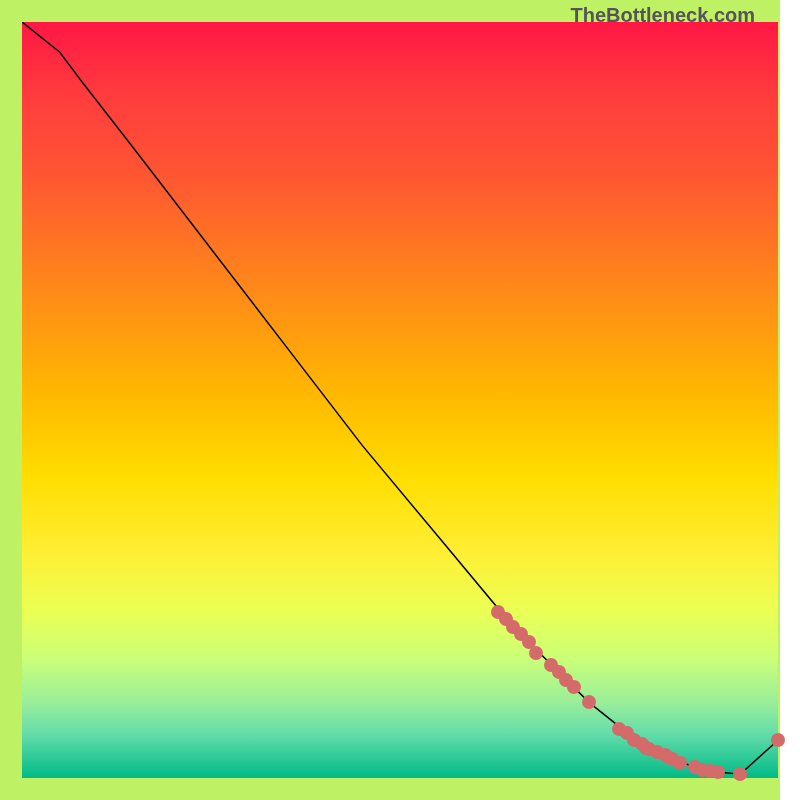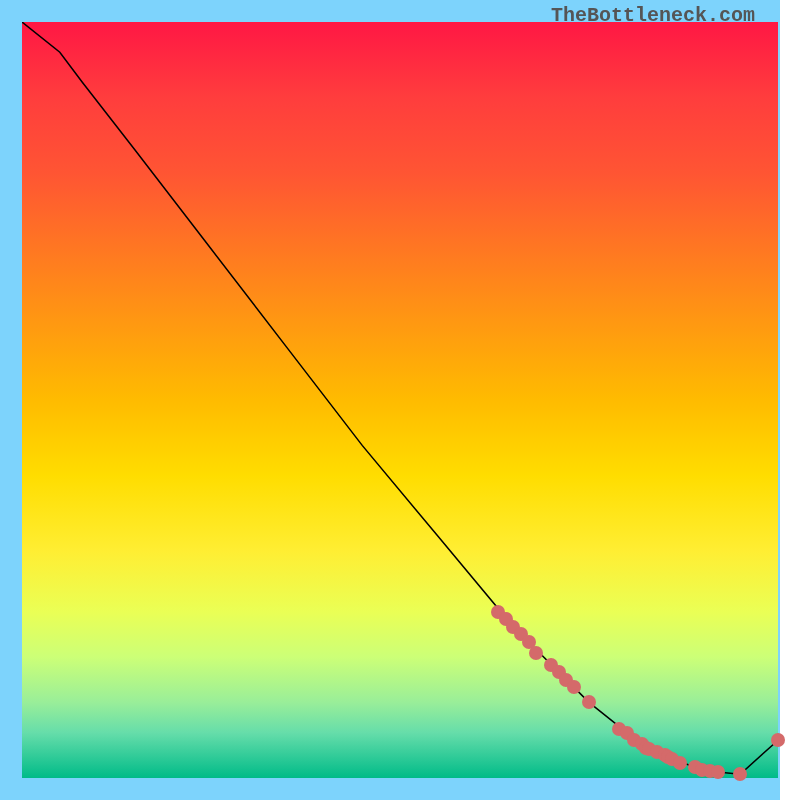--- a/index.html
+++ b/index.html
@@ -12,22 +12,21 @@
       width: 800px;
       height: 800px;
       overflow: hidden;
       font-family: Arial, sans-serif;
     }
     
     .chart-container {
       position: relative;
       width: 780px;
       height: 800px;
-      background: #7dd3fc;
-      font-family: Liberation Mono, monospace;
+      background: #bef264;
     }
     
     .plot-area {
       position: absolute;
       top: 22px;
       left: 22px;
       width: 756px;
       height: 756px;
       background: linear-gradient(to bottom,
         #ff1744 0%,

